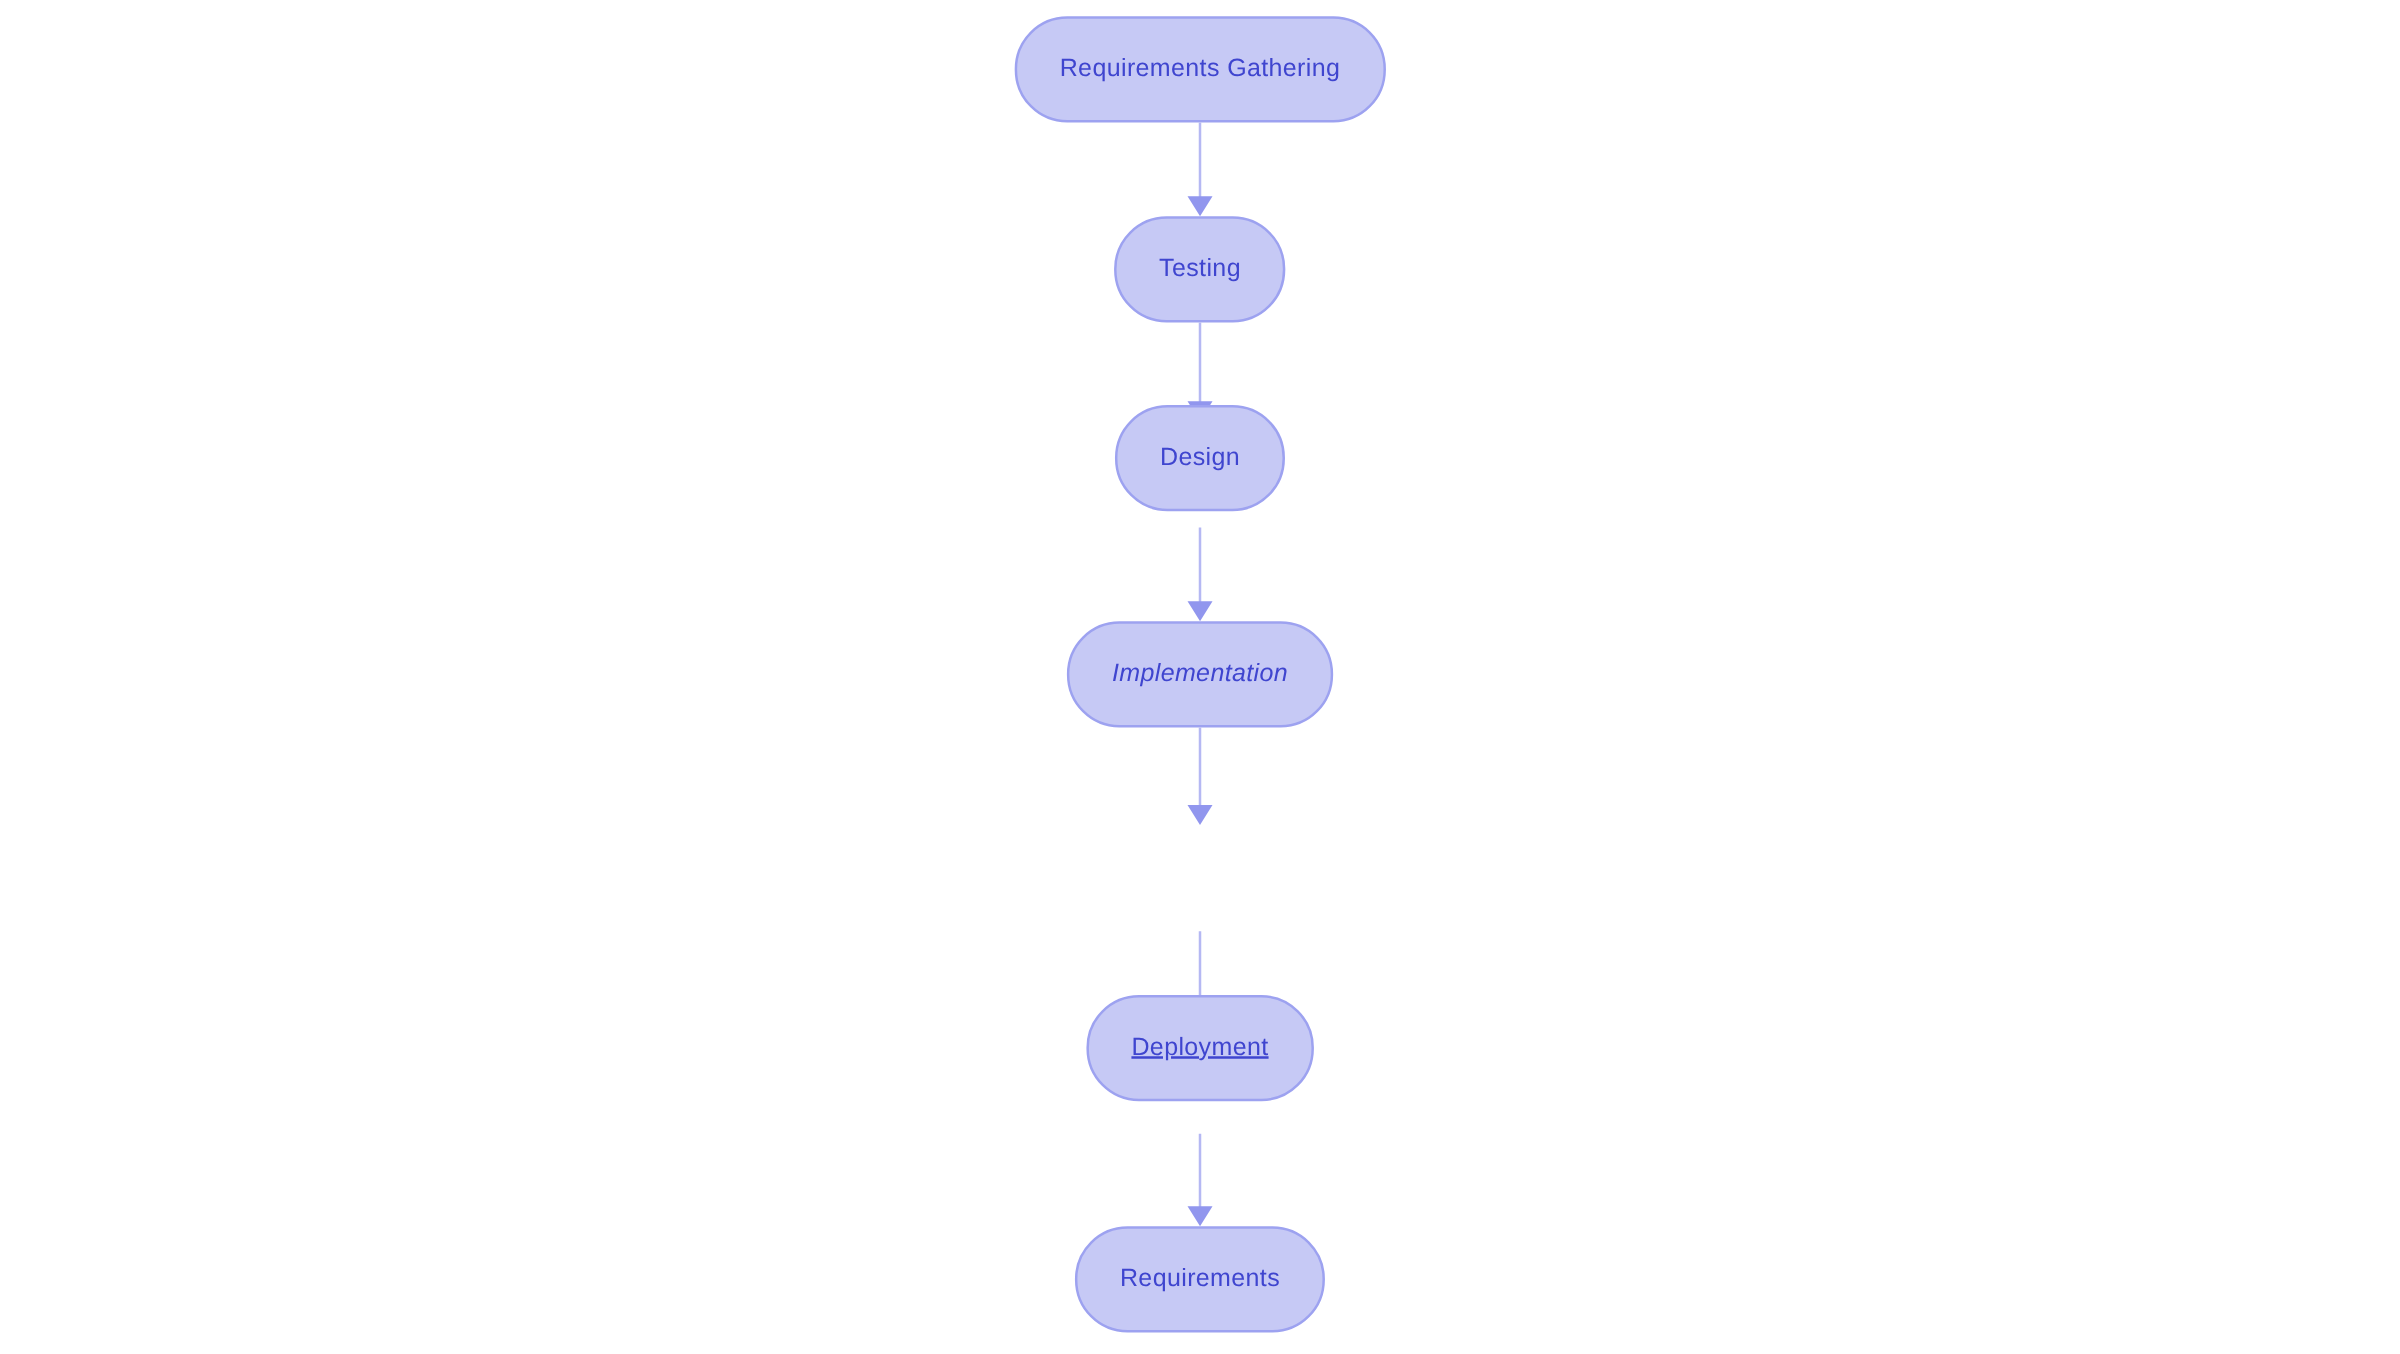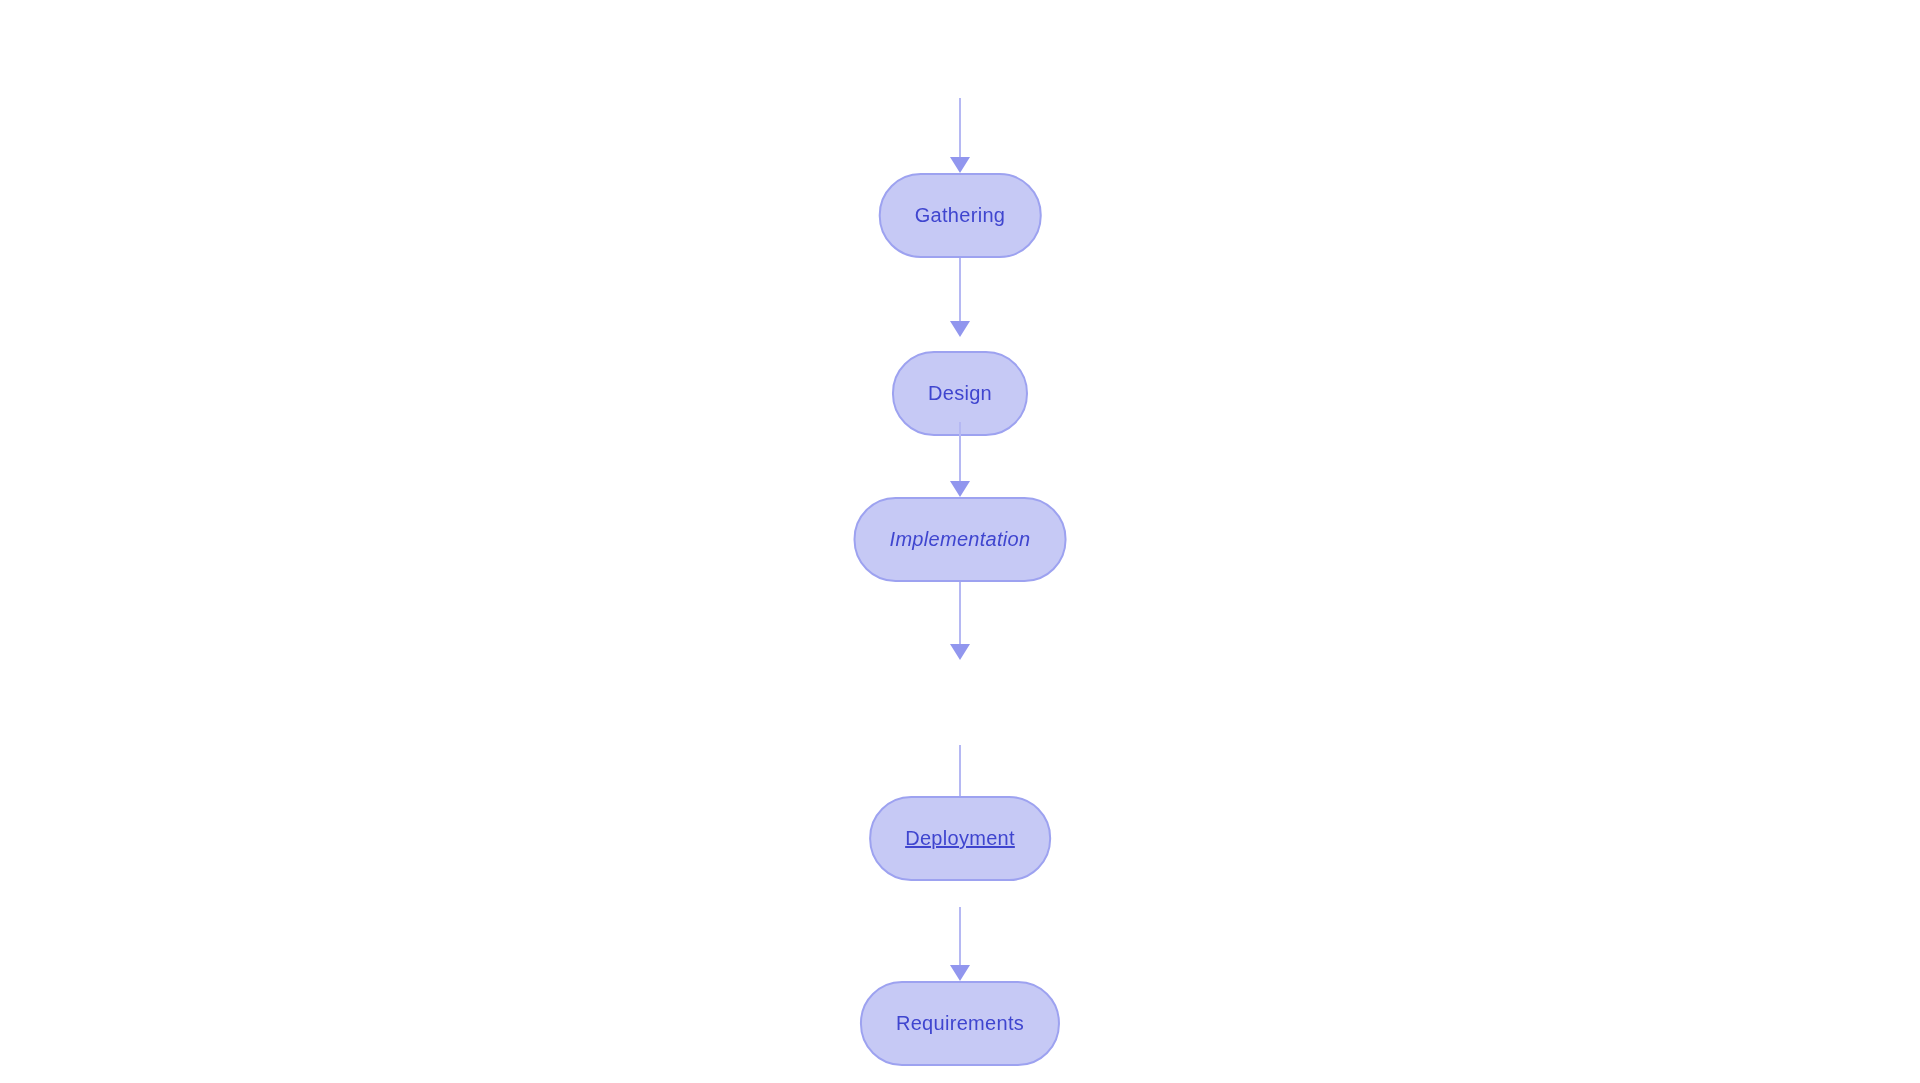--- a/index.html
+++ b/index.html
@@ -27,21 +27,21 @@
     background: var(--node-fill, #c6c9f5);
     border: 2px solid var(--node-border, #9da2f0);
     border-radius: 42px;
     color: var(--node-text, #3f45cf);
     font-size: 20px;
     letter-spacing: 0.3px;
     white-space: nowrap;
   }
   .n0 { top: 13px; }
   .n1 { top: 173px; }
-  .n2 { top: 351px; }
+  .n2 { top: 324px; }
   .n3 { top: 497px; font-style: italic; }
   .n4 { top: 660px; }
   .n5 { top: 796px; text-decoration: underline; }
   .n6 { top: 981px; }
 
   .connector {
     position: absolute;
     left: 50%;
     transform: translateX(-50%);
     width: 22px;
@@ -71,28 +71,31 @@
   .c2 { top: 422px; height: 75px; }
   .c3 { top: 582px; height: 78px; }
   .c4 { top: 745px; height: 77px; }
   .c5 { top: 907px; height: 74px; }
 </style>
 </head>
 <body>
 
 <div class="canvas">
 
+  <div class="node n0">
+    <span>Requirements Gathering</span>
+  </div>
 
   <div class="connector c0">
     <div class="line"></div>
     <div class="head"></div>
   </div>
 
   <div class="node n1">
-    <span>Gathering</span>
+    <span>Testing</span>
   </div>
 
   <div class="connector c1">
     <div class="line"></div>
     <div class="head"></div>
   </div>
 
   <div class="node n2">
     <span>Design</span>
   </div>

